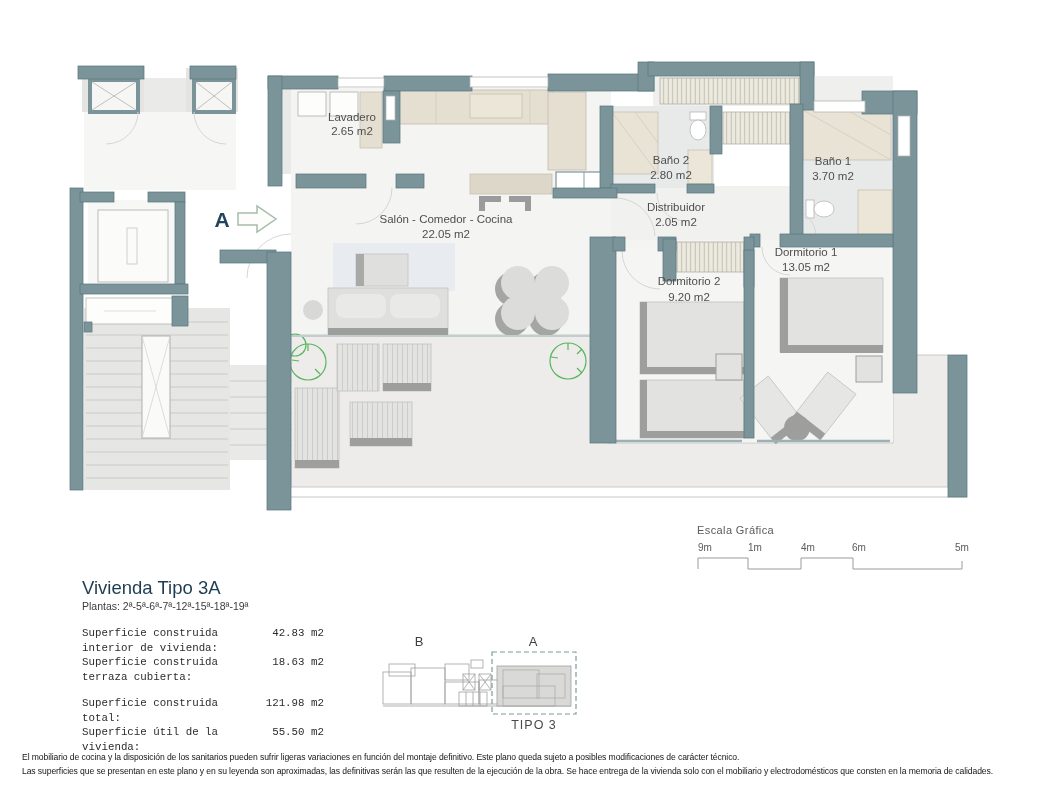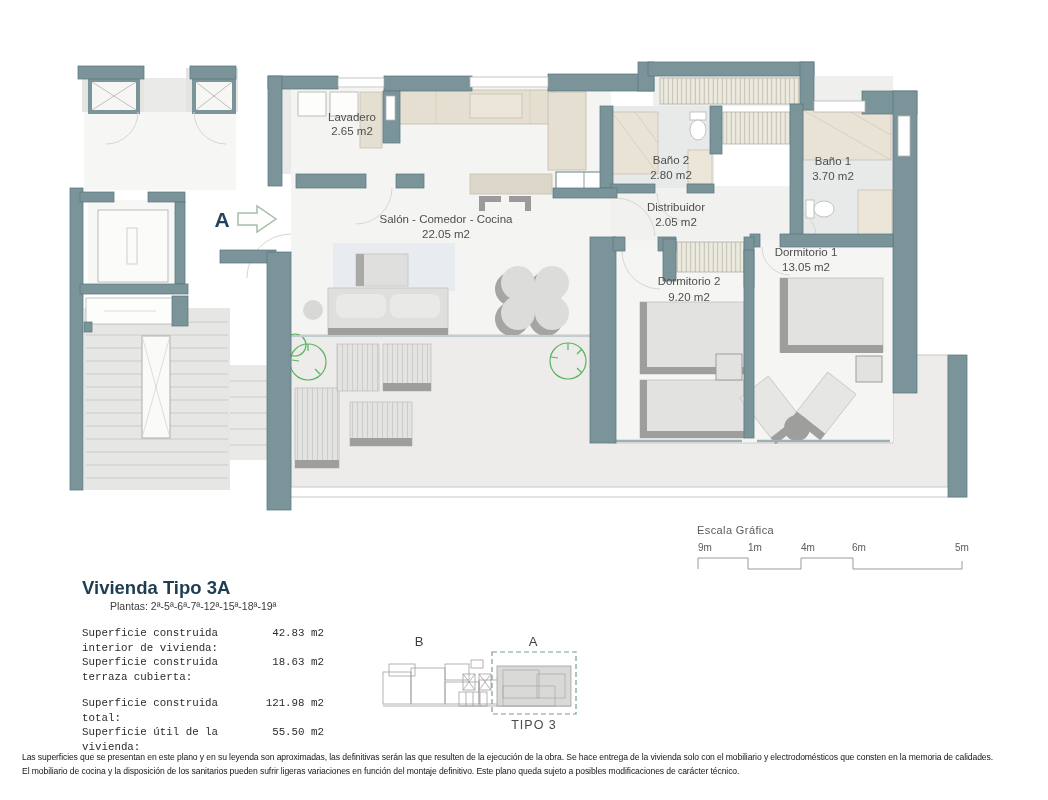--- a/index.html
+++ b/index.html
@@ -13,22 +13,22 @@
   .kp-letter{font-size:13px;fill:#3f3f3f;text-anchor:middle;}
   .kp-tipo{font-size:12.5px;fill:#4a4a4a;text-anchor:middle;letter-spacing:1px;}
 
   
   .scale-block{left:697px;top:524px;width:290px;height:54px;}
   .scale-title{font-size:11px;color:#5a5a5a;letter-spacing:.4px;}
   .scale-tick{position:absolute;top:18px;font-size:10px;color:#5a5a5a;}
 
   
   .summary-block{left:82px;top:577px;width:250px;}
-  .sum-title{font-size:18.5px;font-weight:bold;color:#1e3c52;line-height:21px;}
-  .sum-plantas{font-size:10.5px;color:#3c3c3c;margin-top:2px;margin-left:28px;}
+  .sum-title{font-size:18.5px;font-weight:normal;color:#1e3c52;line-height:21px;}
+  .sum-plantas{font-size:10.5px;color:#3c3c3c;margin-top:2px;}
   .sum-rows{margin-top:14px;}
   .sum-row{display:flex;width:242px;font-size:10.8px;line-height:14.5px;color:#2b2b2b;font-family:Liberation Mono, monospace;}
   .sum-row .lbl{flex:1;}
   .sum-row .val{width:64px;text-align:right;}
   .sum-totals{margin-top:12px;}
 
   
   .footer-block{left:22px;top:750px;width:1012px;font-size:8.6px;letter-spacing:-0.1px;
                 line-height:14px;color:#161616;white-space:nowrap;overflow:hidden;}
 </style>
@@ -406,15 +406,15 @@
     <rect x="162" y="48" width="28" height="24" fill="none" stroke="#a8a8a6" stroke-width="0.7"></rect>
     <rect x="128" y="60" width="52" height="20" fill="none" stroke="#a8a8a6" stroke-width="0.7"></rect>
     <rect x="117" y="26" width="84" height="62" fill="none" stroke="#7d9a9b" stroke-width="1.2" stroke-dasharray="5,3"></rect>
   </g>
   <text class="kp-letter" x="44" y="20">B</text>
   <text class="kp-letter" x="158" y="20">A</text>
   <text class="kp-tipo" x="159" y="103">TIPO 3</text>
 </svg>
 
 <div class="abs footer-block">
+  <div>El mobiliario de cocina y la disposición de los sanitarios pueden sufrir ligeras variaciones en función del montaje definitivo. Este plano queda sujeto a posibles modificaciones de carácter técnico.</div>
   <div>Las superficies que se presentan en este plano y en su leyenda son aproximadas, las definitivas serán las que resulten de la ejecución de la obra. Se hace entrega de la vivienda solo con el mobiliario y electrodomésticos que consten en la memoria de calidades.</div>
-  <div>El mobiliario de cocina y la disposición de los sanitarios pueden sufrir ligeras variaciones en función del montaje definitivo. Este plano queda sujeto a posibles modificaciones de carácter técnico.</div>
 </div>
 
 </body></html>

